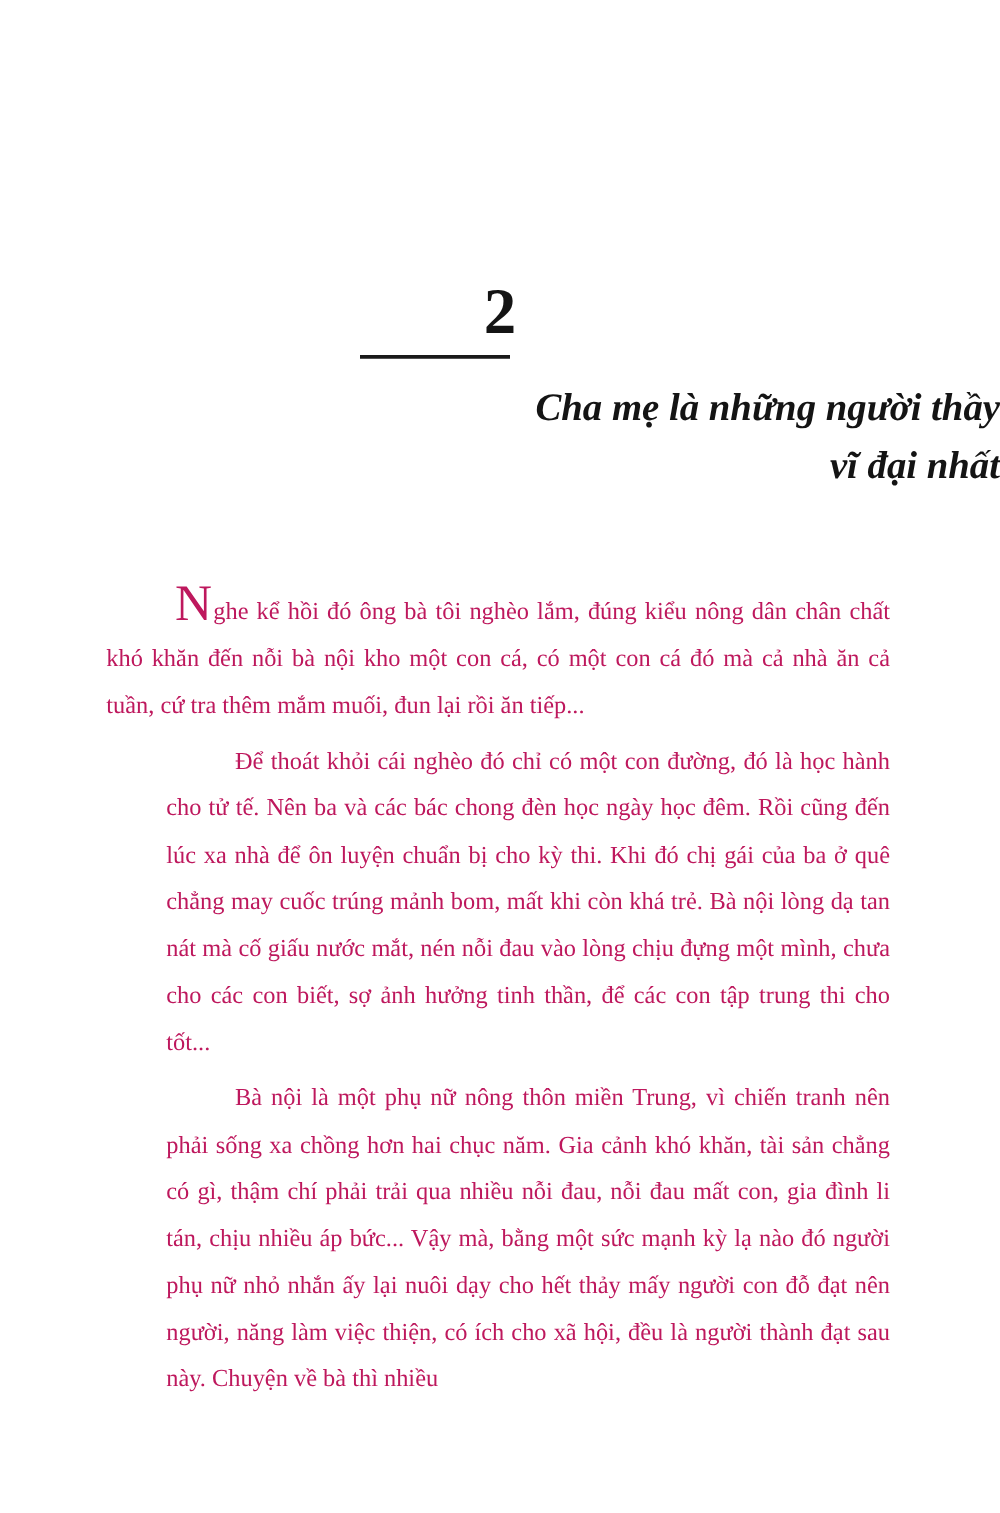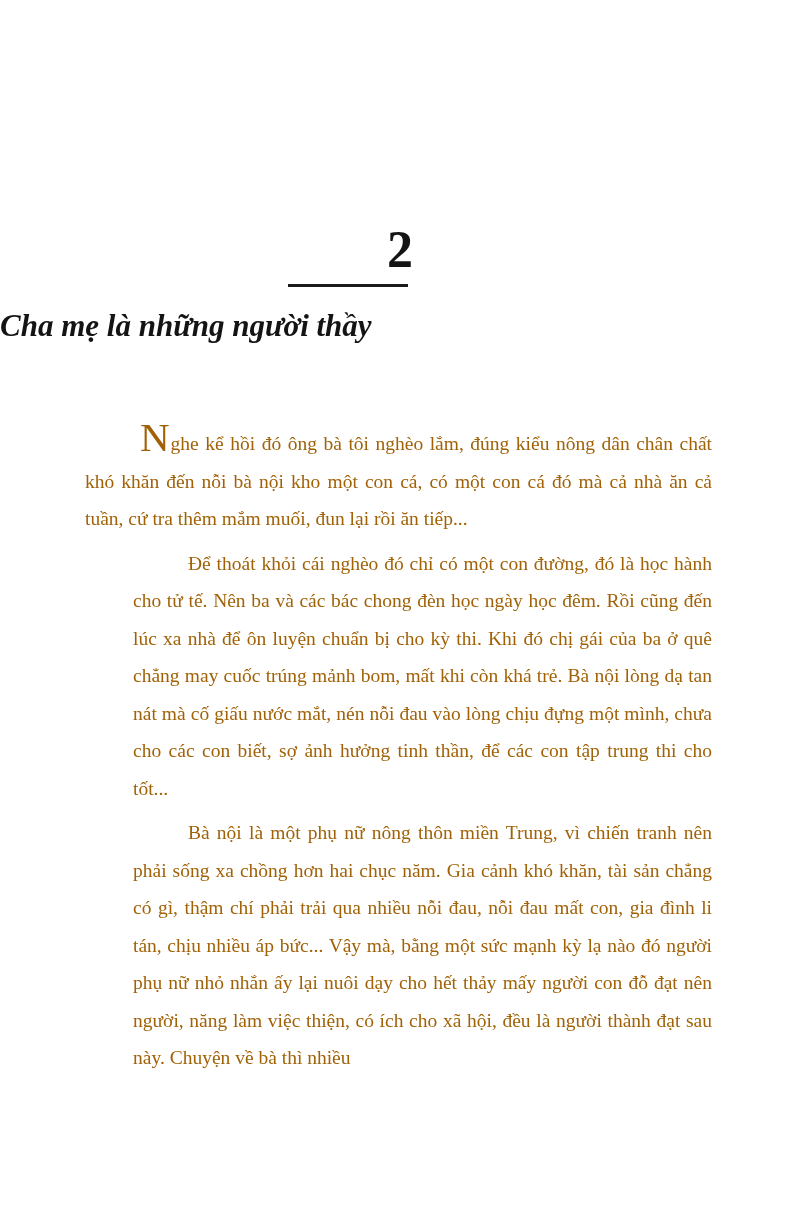--- a/index.html
+++ b/index.html
@@ -28,34 +28,34 @@
   }
   .chapter-rule {
     width: 120px;
     height: 3px;
     background: #1a1a1a;
     margin: 4px auto 0 auto;
     transform: translateX(-52px);
   }
   .chapter-title {
     margin: 16px 0 0 0;
-    text-align: left;
+    text-align: right;
     font-family: "Liberation Serif", serif;
     font-style: italic;
     font-weight: bold;
     font-size: 31px;
     line-height: 46px;
     color: #141414;
   }
   .body-text {
     margin: 76px 88px 0 85px;
     font-size: 19.5px;
     line-height: 37.5px;
     text-align: justify;
-    color: #a16207;
+    color: #be185d;
   }
   .body-text p {
     margin: 0;
     text-indent: 55px;
   }
   .body-text p + p {
     margin-top: 7px;
     margin-left: 48px;
   }
   .dropcap {
@@ -70,20 +70,21 @@
 <body>
 
 <div class="page">
 
   <div class="chapter-number">2</div>
 
   <div class="chapter-rule"></div>
 
   <h1 class="chapter-title">
     <span>Cha mẹ là những người thầy</span><br>
+    <span>vĩ đại nhất</span>
   </h1>
 
   <div class="body-text">
     <p><span class="dropcap">N</span><span>ghe kể hồi đó ông bà tôi nghèo lắm, đúng kiểu nông dân chân chất khó khăn đến nỗi bà nội kho một con cá, có một con cá đó mà cả nhà ăn cả tuần, cứ tra thêm mắm muối, đun lại rồi ăn tiếp...</span></p>
 
     <p>Để thoát khỏi cái nghèo đó chỉ có một con đường, đó là học hành cho tử tế. Nên ba và các bác chong đèn học ngày học đêm. Rồi cũng đến lúc xa nhà để ôn luyện chuẩn bị cho kỳ thi. Khi đó chị gái của ba ở quê chẳng may cuốc trúng mảnh bom, mất khi còn khá trẻ. Bà nội lòng dạ tan nát mà cố giấu nước mắt, nén nỗi đau vào lòng chịu đựng một mình, chưa cho các con biết, sợ ảnh hưởng tinh thần, để các con tập trung thi cho tốt...</p>
 
     <p>Bà nội là một phụ nữ nông thôn miền Trung, vì chiến tranh nên phải sống xa chồng hơn hai chục năm. Gia cảnh khó khăn, tài sản chẳng có gì, thậm chí phải trải qua nhiều nỗi đau, nỗi đau mất con, gia đình li tán, chịu nhiều áp bức... Vậy mà, bằng một sức mạnh kỳ lạ nào đó người phụ nữ nhỏ nhắn ấy lại nuôi dạy cho hết thảy mấy người con đỗ đạt nên người, năng làm việc thiện, có ích cho xã hội, đều là người thành đạt sau này. Chuyện về bà thì nhiều</p>
   </div>
 

